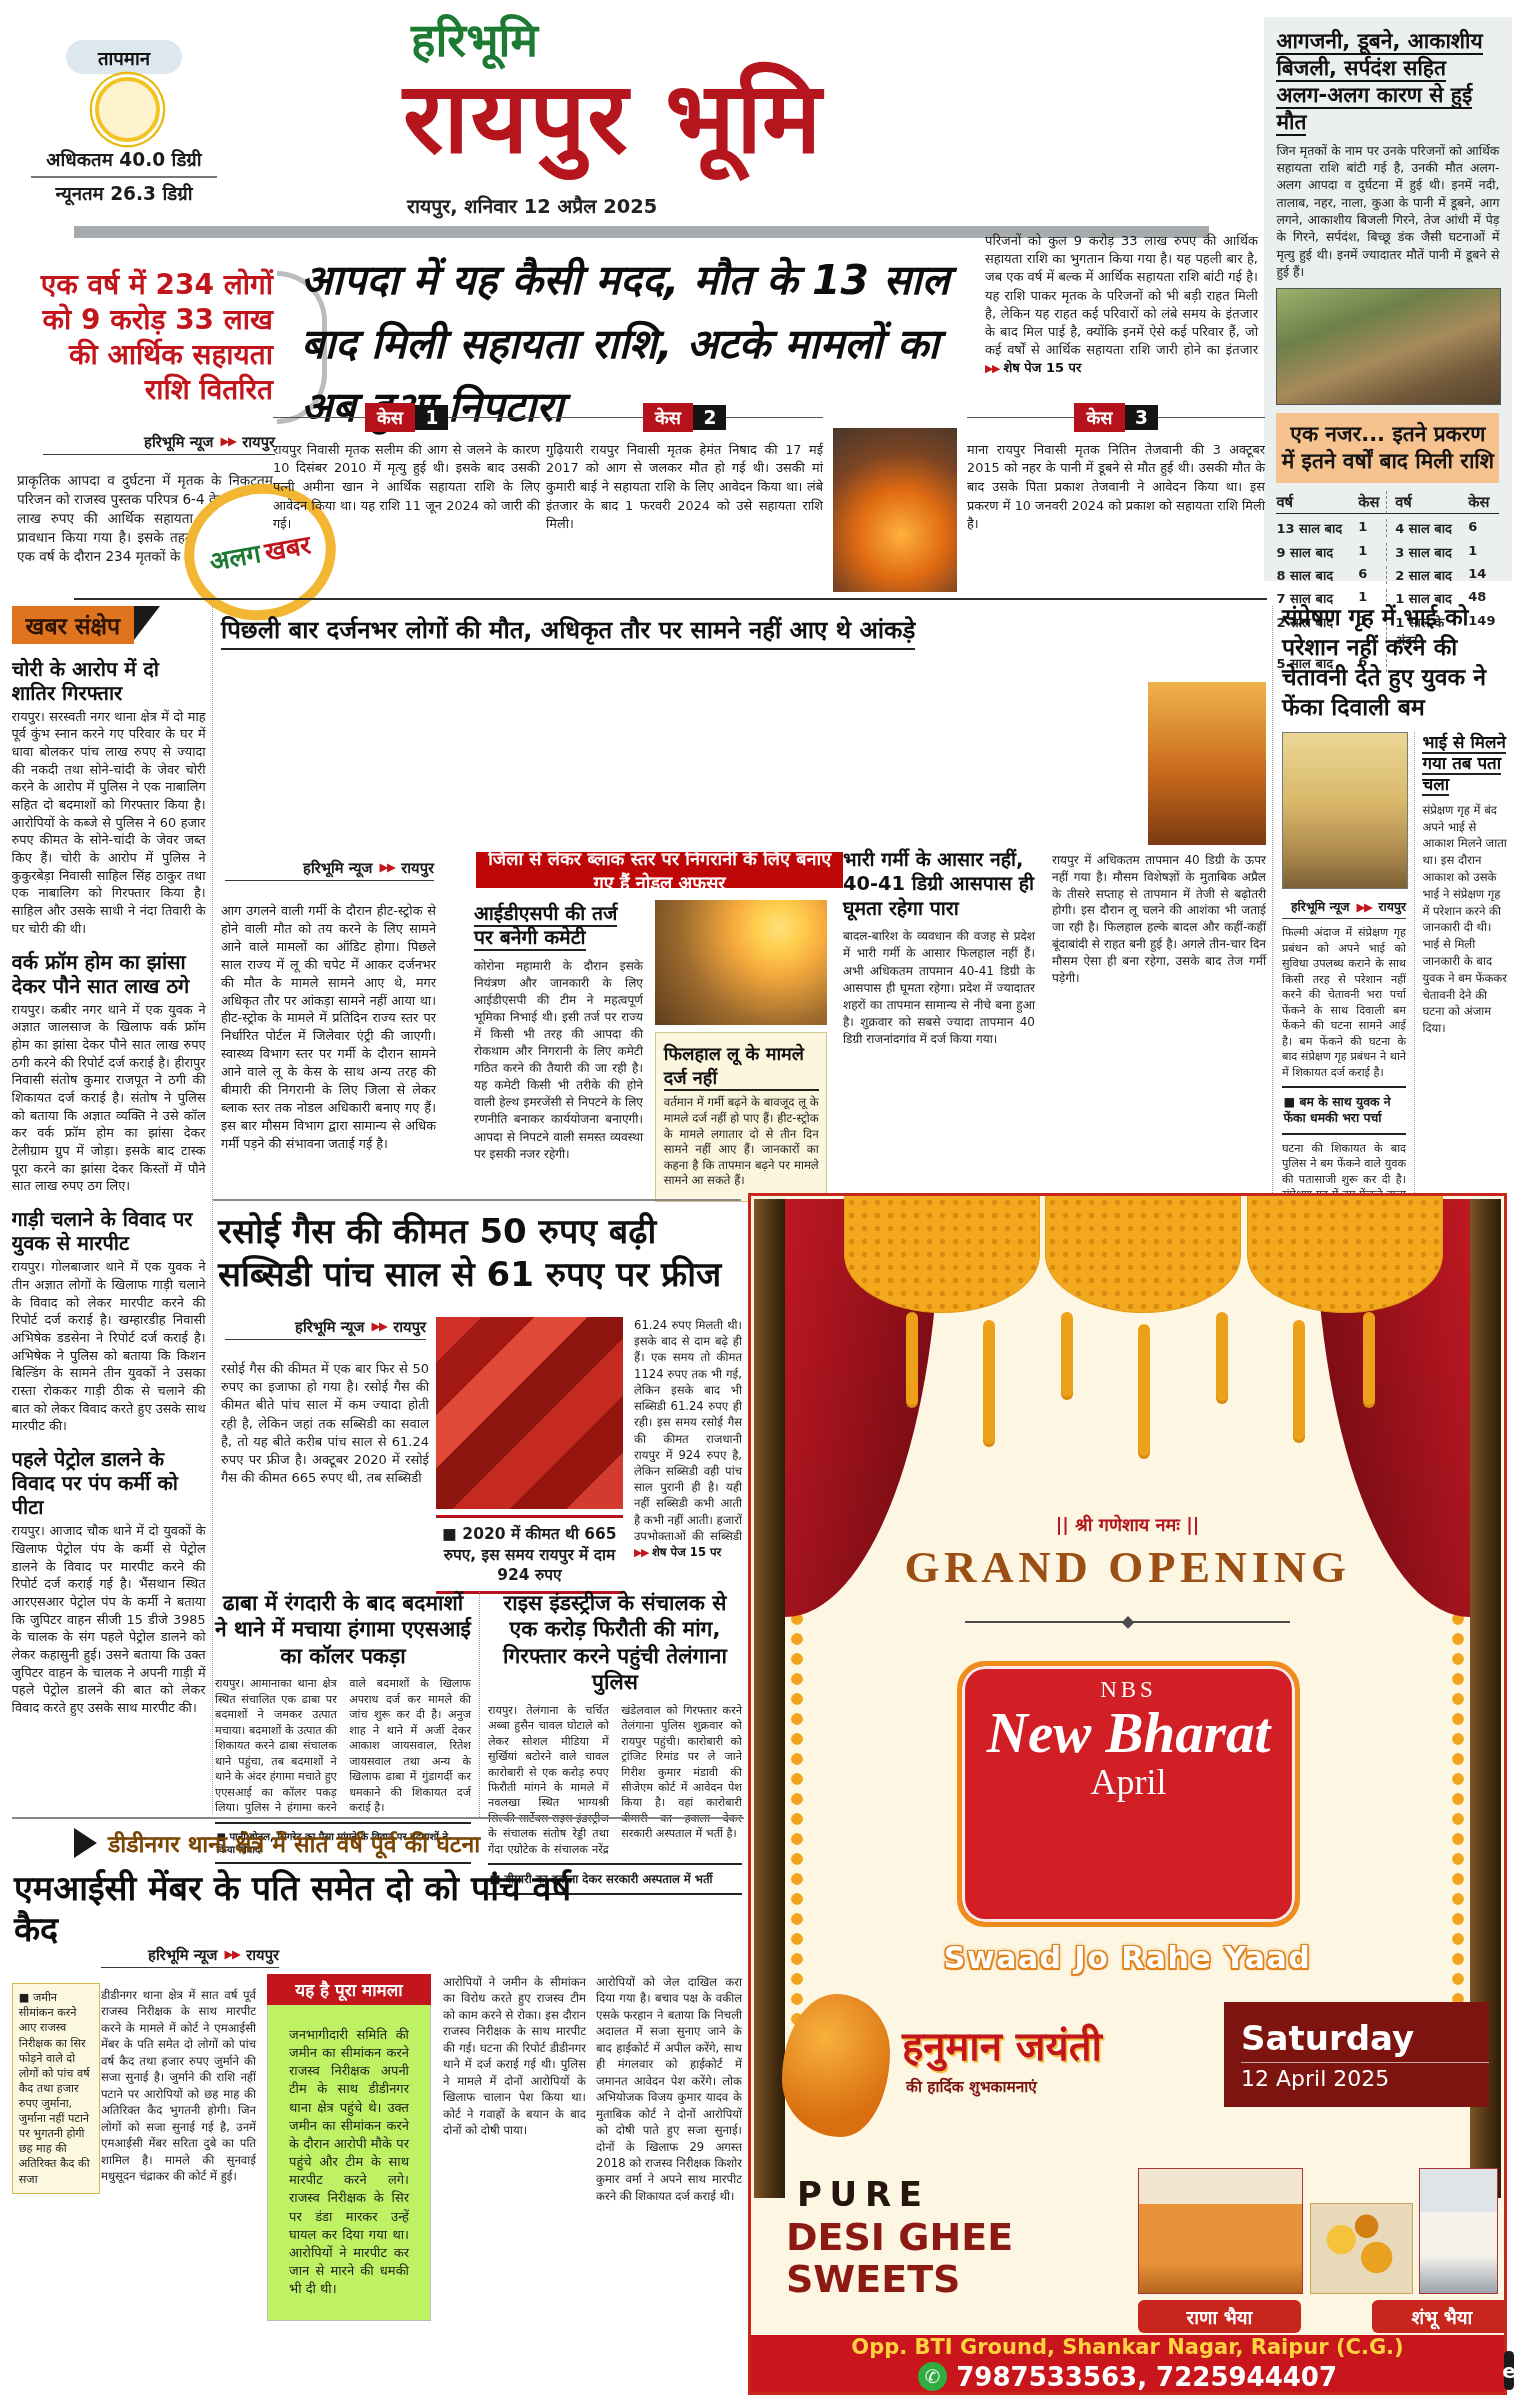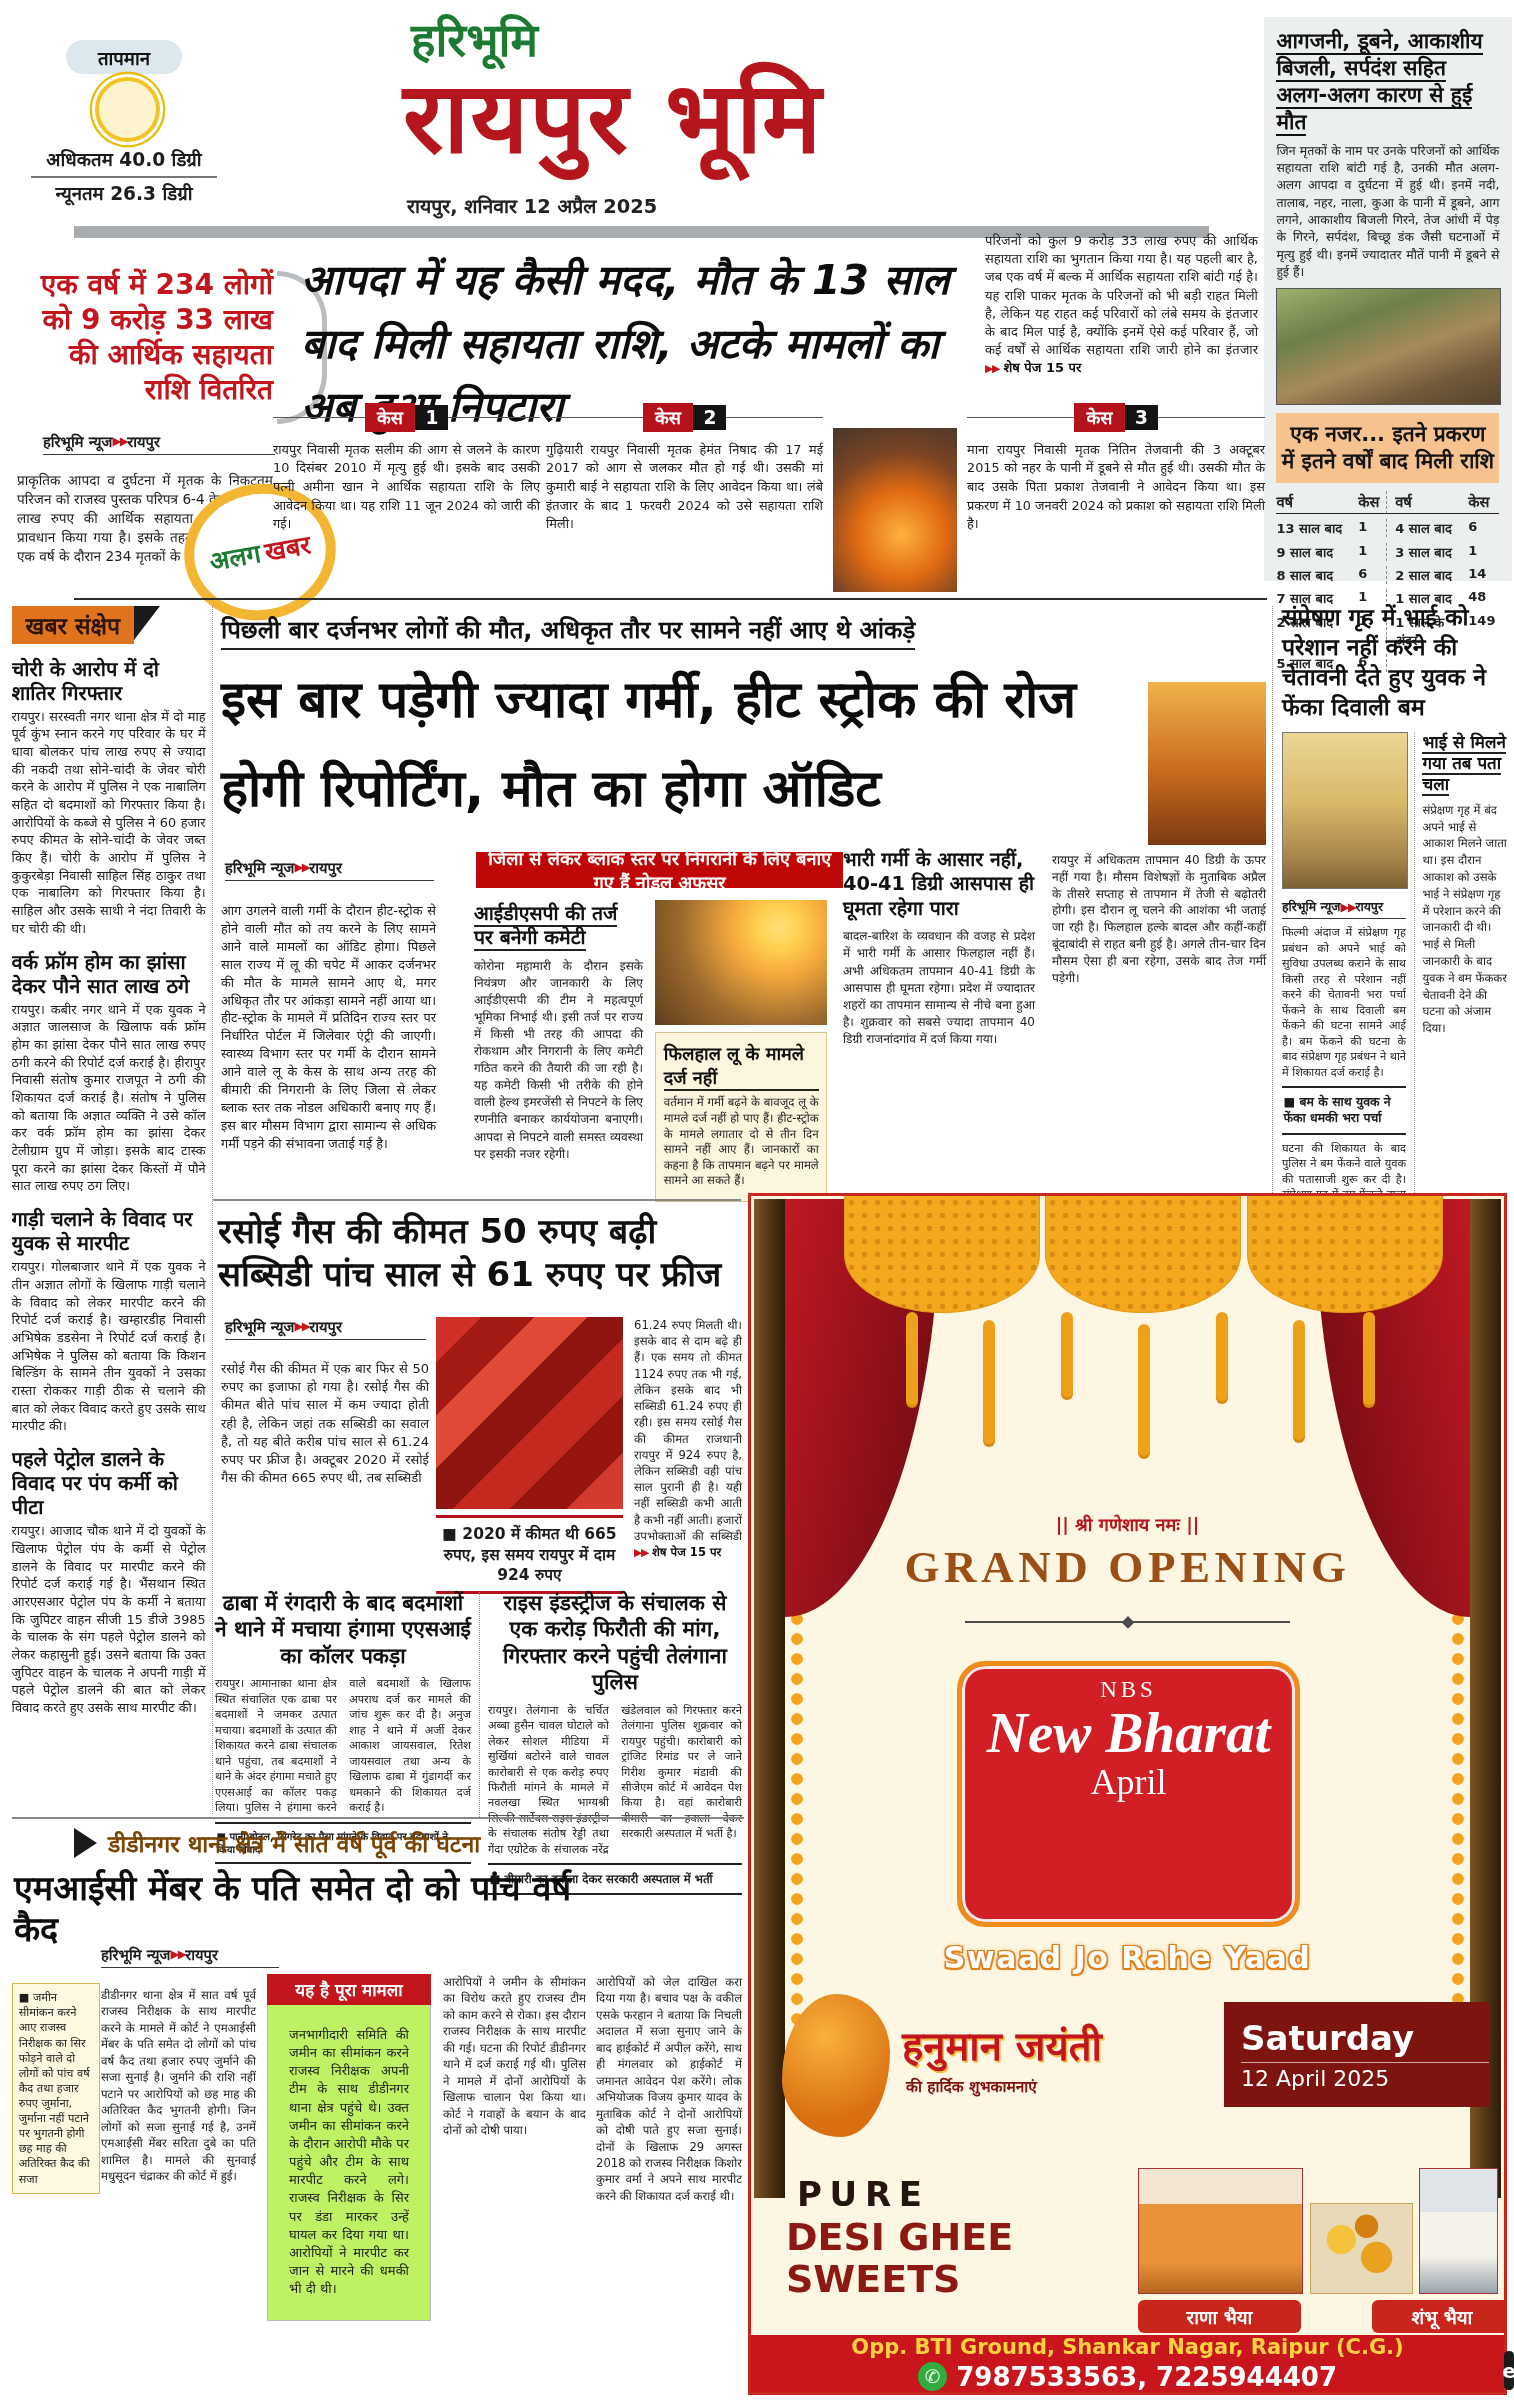--- a/index.html
+++ b/index.html
@@ -1,21 +1,21 @@
 <!DOCTYPE html>
 <html style="font-size:12.4px"><head>
 <meta charset="utf-8">
 <style>
   html,body{margin:0;padding:0;background:#fff;}
   #page{position:relative;width:1514px;height:2401px;background:#fff;overflow:hidden;
         font-family:"DejaVu Sans","Liberation Sans",sans-serif;color:#1c1c1c;}
   .ab{position:absolute;}
   .jst{text-align:justify;}
   .hlblk{font-weight:bold;color:#101010;}
-  .byline{display:flex;align-items:center;justify-content:flex-start;font-weight:bold;font-size:14.7px;
+  .byline{display:flex;align-items:center;justify-content:flex-end;gap:7px;font-weight:bold;font-size:14.7px;
           border-bottom:1.5px solid #3a3a3a;padding:3.1px 0;}
   .arr{color:#c3161c;font-size:11.6px;letter-spacing:-1.5px;}
   .jump{font-weight:bold;color:#101010;}
   .jump .arr{font-size:11px;}
   .bodytxt{font-size:12.8px;line-height:1.4;}
   .rule-h{background:#2e2e2e;height:2.3px;}
   .dot-v{border-left:1.5px dotted #9a9a9a;}
   
   .temp-pill{background:#dde7ee;border-radius:17px;text-align:center;font-weight:bold;font-size:18.6px;padding:4.6px 0;color:#111;}
   .brand-top{color:#1d7a33;font-weight:bold;font-size:46px;line-height:1;}
@@ -231,21 +231,20 @@
       <h3>गाड़ी चलाने के विवाद पर युवक से मारपीट</h3>
       <p class="jst">रायपुर। गोलबाजार थाने में एक युवक ने तीन अज्ञात लोगों के खिलाफ गाड़ी चलाने के विवाद को लेकर मारपीट करने की रिपोर्ट दर्ज कराई है। खम्हारडीह निवासी अभिषेक डडसेना ने रिपोर्ट दर्ज कराई है। अभिषेक ने पुलिस को बताया कि किशन बिल्डिंग के सामने तीन युवकों ने उसका रास्ता रोककर गाड़ी ठीक से चलाने की बात को लेकर विवाद करते हुए उसके साथ मारपीट की।</p>
     </div>
     <div class="brief">
       <h3>पहले पेट्रोल डालने के विवाद पर पंप कर्मी को पीटा</h3>
       <p class="jst">रायपुर। आजाद चौक थाने में दो युवकों के खिलाफ पेट्रोल पंप के कर्मी से पेट्रोल डालने के विवाद पर मारपीट करने की रिपोर्ट दर्ज कराई गई है। भैंसथान स्थित आरएसआर पेट्रोल पंप के कर्मी ने बताया कि जुपिटर वाहन सीजी 15 डीजे 3985 के चालक के संग पहले पेट्रोल डालने को लेकर कहासुनी हुई। उसने बताया कि उक्त जुपिटर वाहन के चालक ने अपनी गाड़ी में पहले पेट्रोल डालने की बात को लेकर विवाद करते हुए उसके साथ मारपीट की।</p>
     </div>
   </div>
 
   <div class="ab kicker" style="left:221px;top:612px;">पिछली बार दर्जनभर लोगों की मौत, अधिकृत तौर पर सामने नहीं आए थे आंकड़े</div>
-  <div class="ab heat-hl" style="left:221px;top:655px;width:918px;">इस बार पड़ेगी ज्यादा गर्मी, हीट स्ट्रोक की रोज होगी रिपोर्टिंग, मौत का होगा ऑडिट</div>
   <div class="ab ph ph-street" style="left:1148px;top:682px;width:118px;height:163px;"></div>
 
   <div class="ab byline" style="left:225px;top:854px;width:209px;">
     <span>हरिभूमि न्यूज</span>
     <span class="arr">▶▶</span>
     <span>रायपुर</span>
   </div>
   <div class="ab strip" style="left:476px;top:852px;width:352px;height:36px;padding:0 7.7px;text-align:center;">जिला से लेकर ब्लाक स्तर पर निगरानी के लिए बनाए गए हैं नोडल अफसर</div>
   <div class="ab bodytxt jst" style="left:221px;top:902px;width:215px;">आग उगलने वाली गर्मी के दौरान हीट-स्ट्रोक से होने वाली मौत को तय करने के लिए सामने आने वाले मामलों का ऑडिट होगा। पिछले साल राज्य में लू की चपेट में आकर दर्जनभर की मौत के मामले सामने आए थे, मगर अधिकृत तौर पर आंकड़ा सामने नहीं आया था। हीट-स्ट्रोक के मामले में प्रतिदिन राज्य स्तर पर निर्धारित पोर्टल में जिलेवार एंट्री की जाएगी। स्वास्थ्य विभाग स्तर पर गर्मी के दौरान सामने आने वाले लू के केस के साथ अन्य तरह की बीमारी की निगरानी के लिए जिला से लेकर ब्लाक स्तर तक नोडल अधिकारी बनाए गए हैं। इस बार मौसम विभाग द्वारा सामान्य से अधिक गर्मी पड़ने की संभावना जताई गई है।</div>
 

